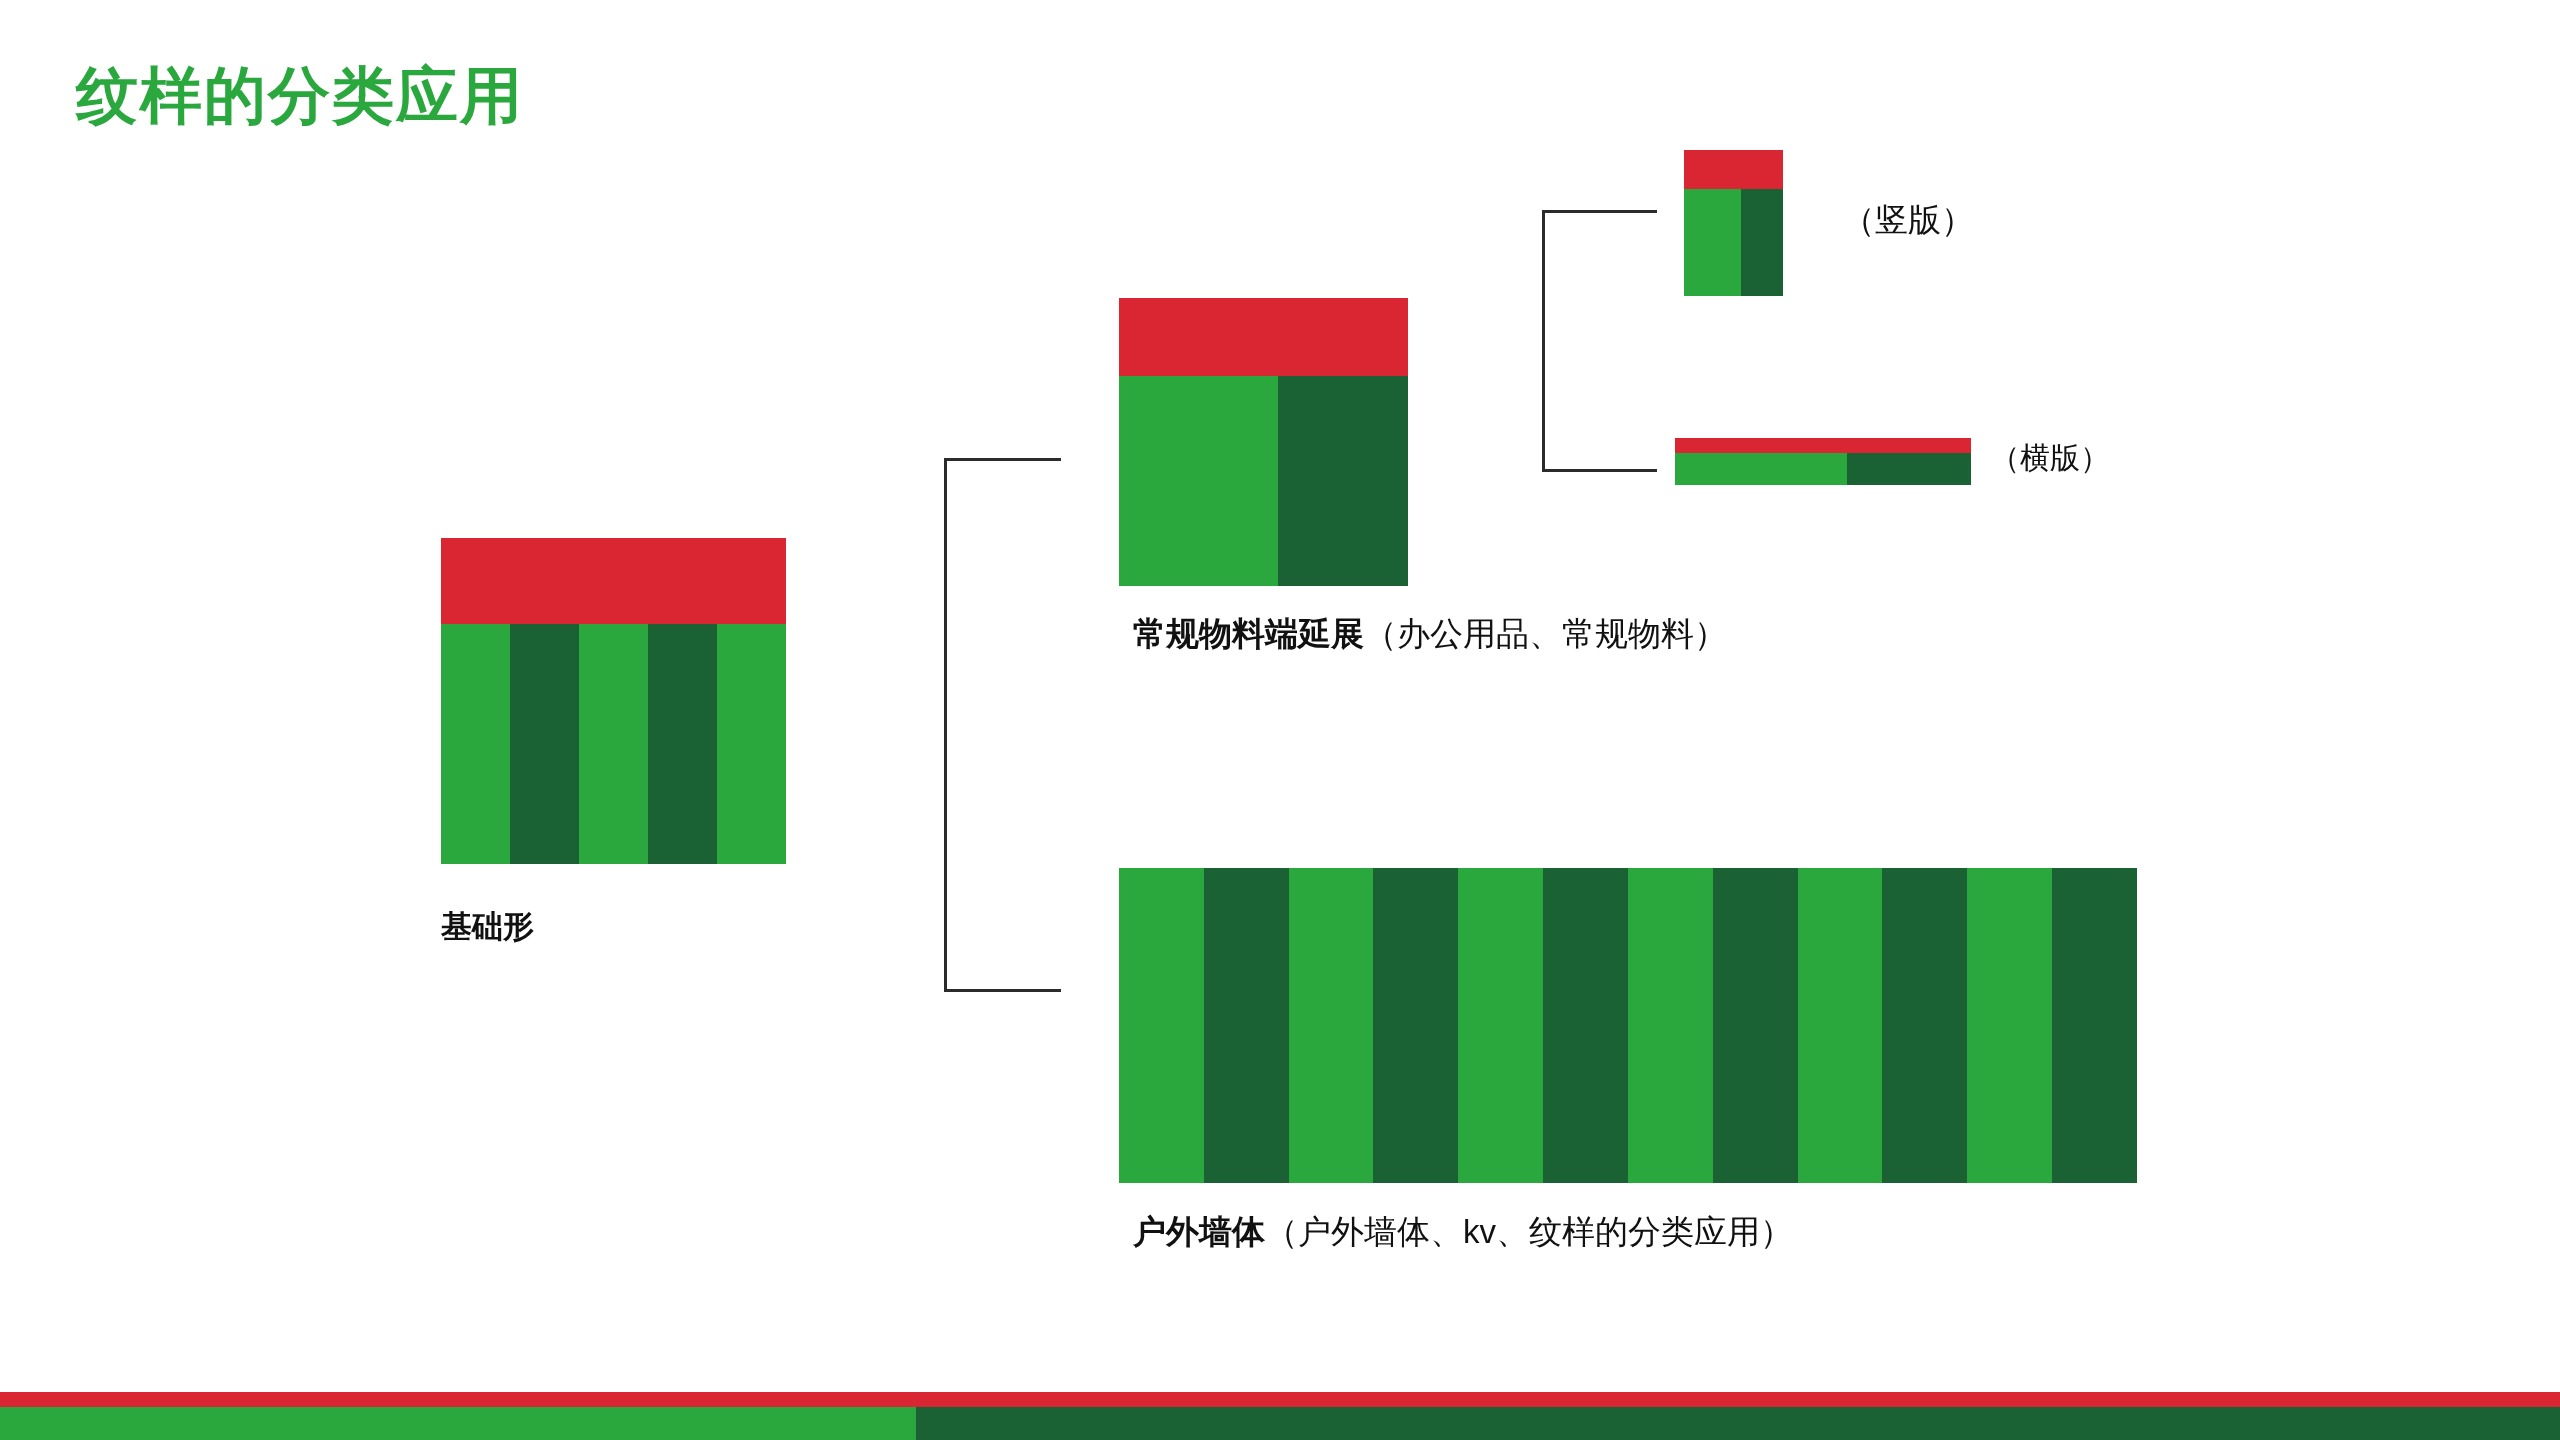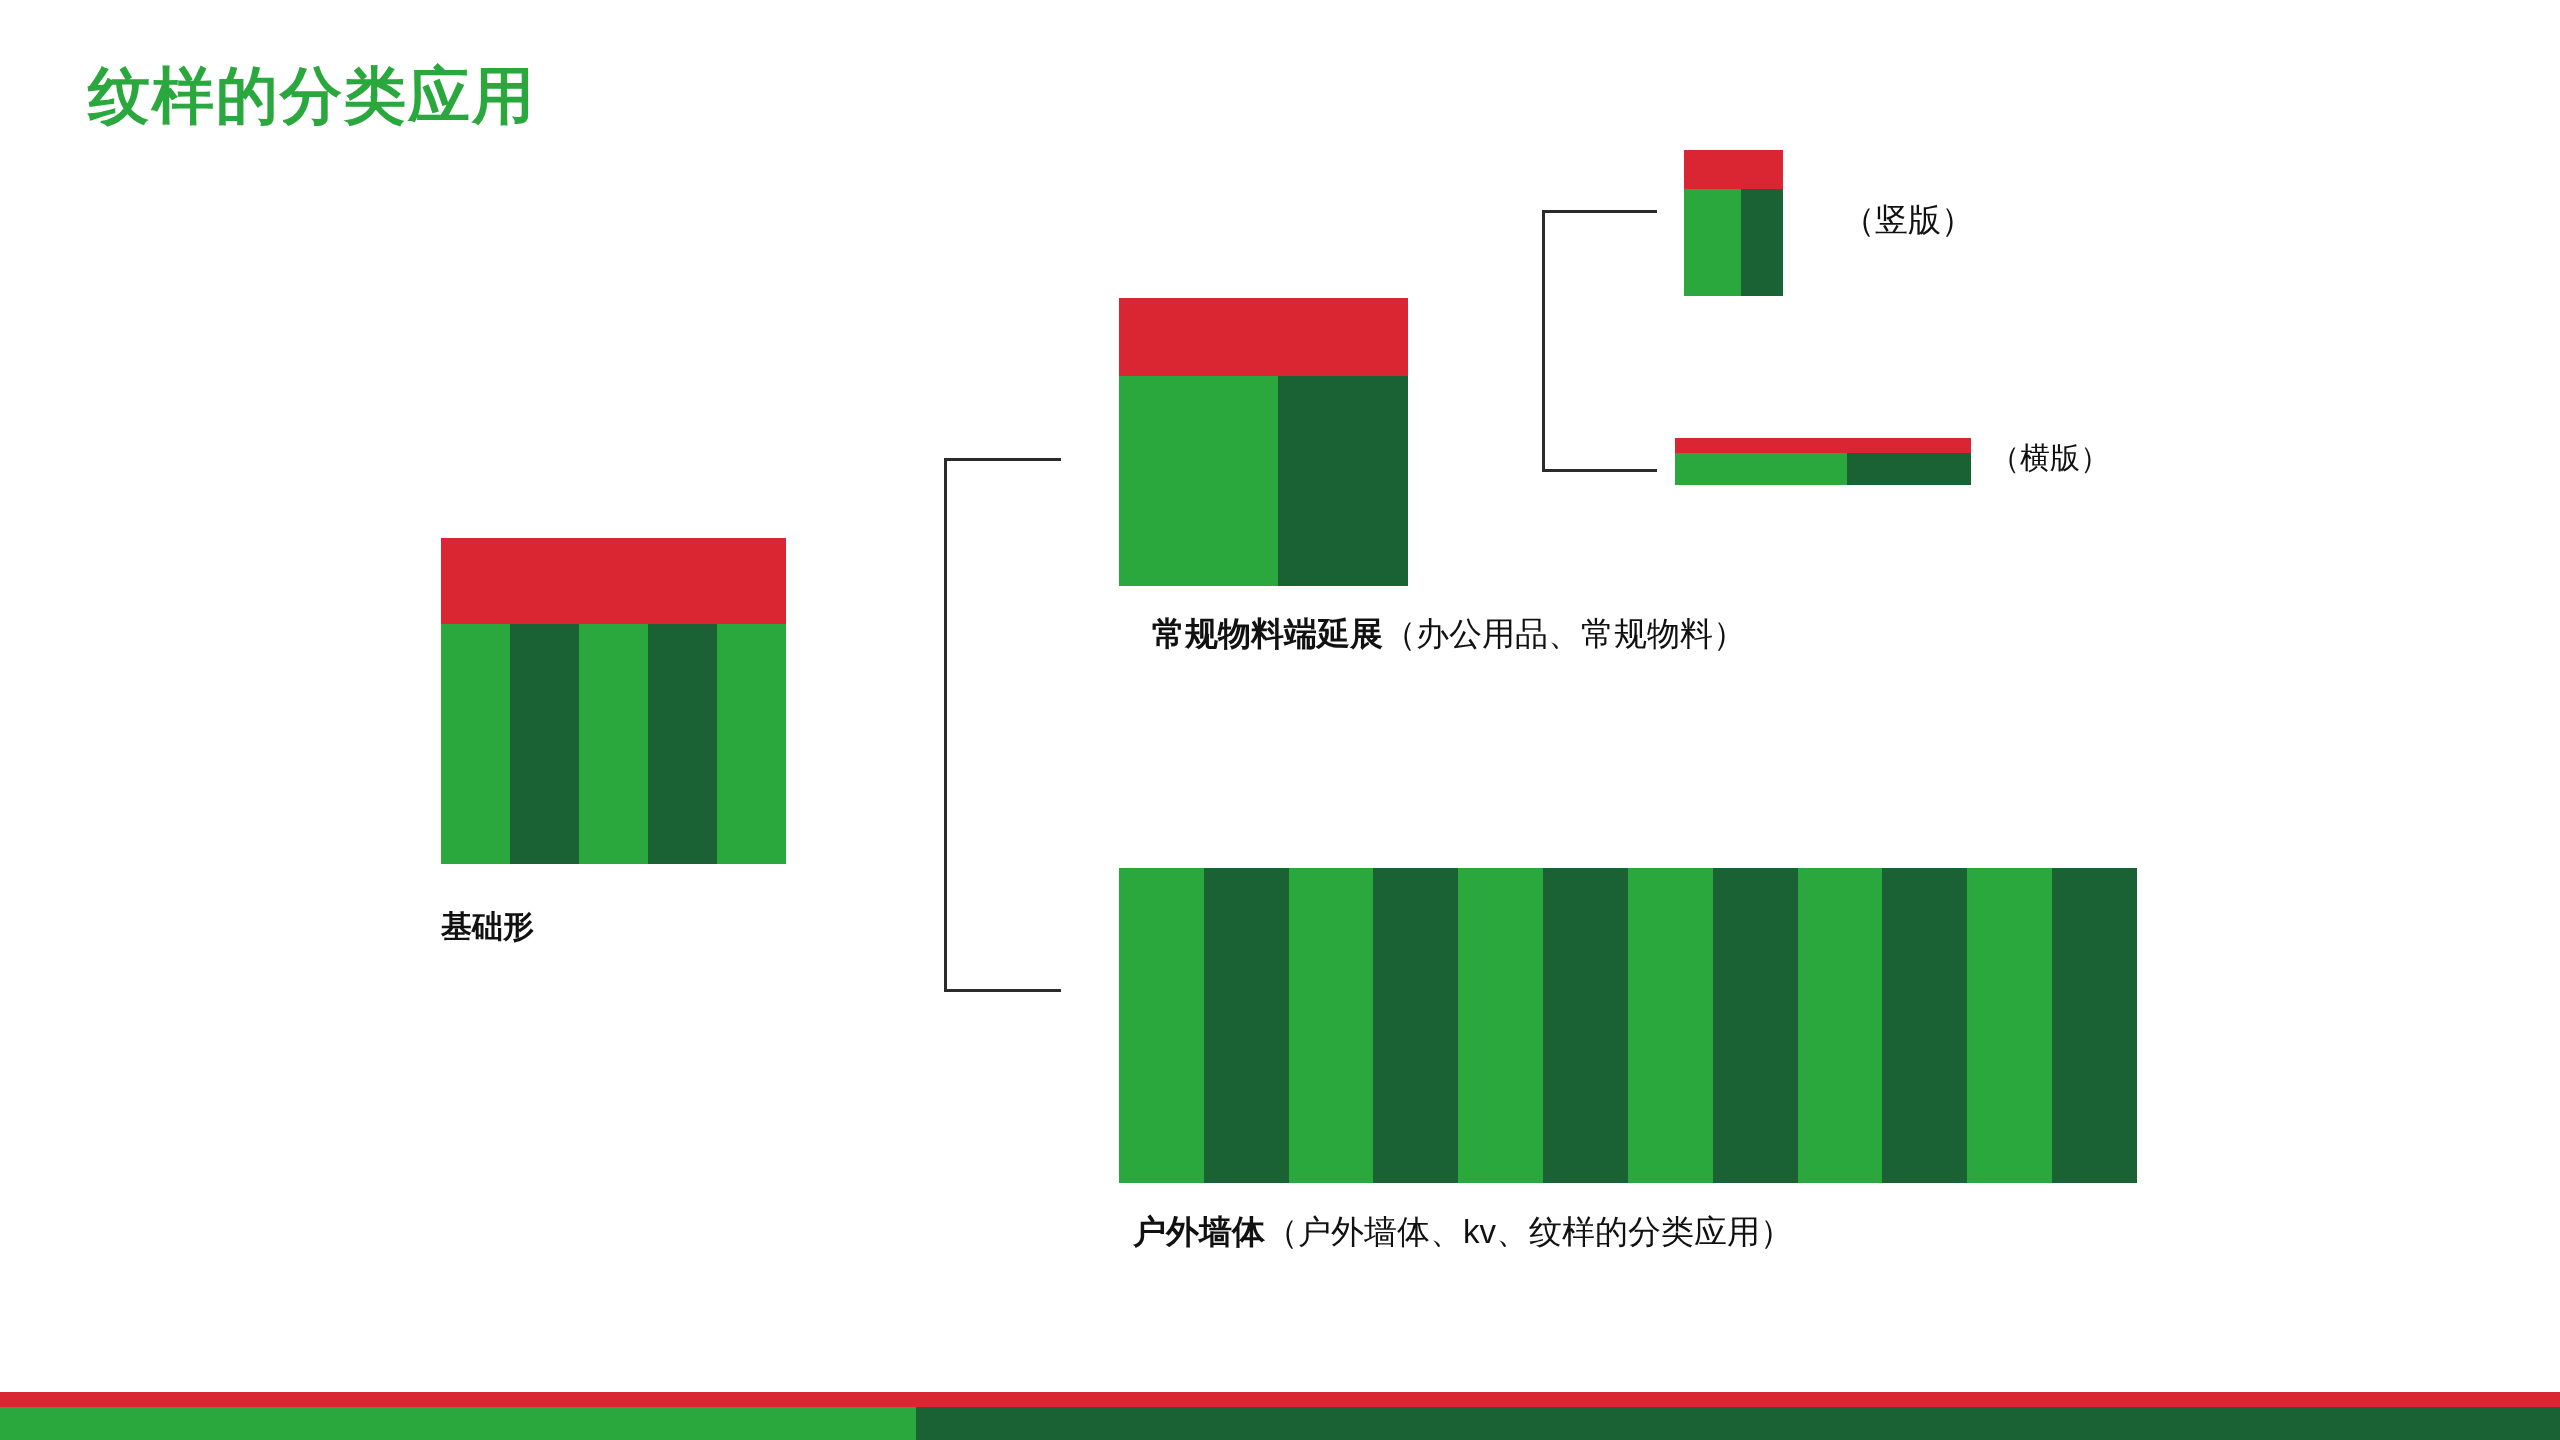--- a/index.html
+++ b/index.html
@@ -12,21 +12,21 @@
     height: 1440px;
     position: relative;
     overflow: hidden;
     font-family: "Liberation Sans", "DejaVu Sans", sans-serif;
     -webkit-font-smoothing: antialiased;
   }
 
   
   #slide-title {
     position: absolute;
-    left: 88px;
+    left: 76px;
     top: 62px;
     font-size: 62px;
     font-weight: bold;
     color: #2aa83e;
     letter-spacing: 2px;
     line-height: 1.1;
     white-space: nowrap;
   }
 
   
@@ -203,21 +203,21 @@
 
 <div class="pattern-block" id="regular-block">
   <div class="pattern-red" style="background: rgb(217, 38, 50);"></div>
   <div class="pattern-stripes">
       <div class="stripe" style="background: rgb(42, 168, 62); width: 29%;"></div>
       <div class="stripe" style="background: rgb(42, 168, 62); width: 26%;"></div>
       <div class="stripe" style="background: rgb(26, 97, 51); width: 22%;"></div>
       <div class="stripe" style="background: rgb(26, 97, 51); width: 23%;"></div>
     </div>
 </div>
-<div class="caption" id="caption-regular" style="color: rgb(17, 17, 17); margin-left: 19px;"><span class="cap-strong">常规物料端延展</span><span class="cap-note">（办公用品、常规物料）</span></div>
+<div class="caption" id="caption-regular" style="color: rgb(17, 17, 17);"><span class="cap-strong">常规物料端延展</span><span class="cap-note">（办公用品、常规物料）</span></div>
 
 <div class="bracket" id="bracket-variants" style="border-color: rgb(43, 43, 43) transparent rgb(43, 43, 43) rgb(43, 43, 43);"></div>
 
 <div class="pattern-block" id="vertical-variant">
   <div class="pattern-red" style="background: rgb(217, 38, 50);"></div>
   <div class="pattern-stripes">
       <div class="stripe" style="background: rgb(42, 168, 62); width: 30%;"></div>
       <div class="stripe" style="background: rgb(42, 168, 62); width: 28%;"></div>
       <div class="stripe" style="background: rgb(26, 97, 51); width: 24%;"></div>
       <div class="stripe" style="background: rgb(26, 97, 51); width: 18%;"></div>

